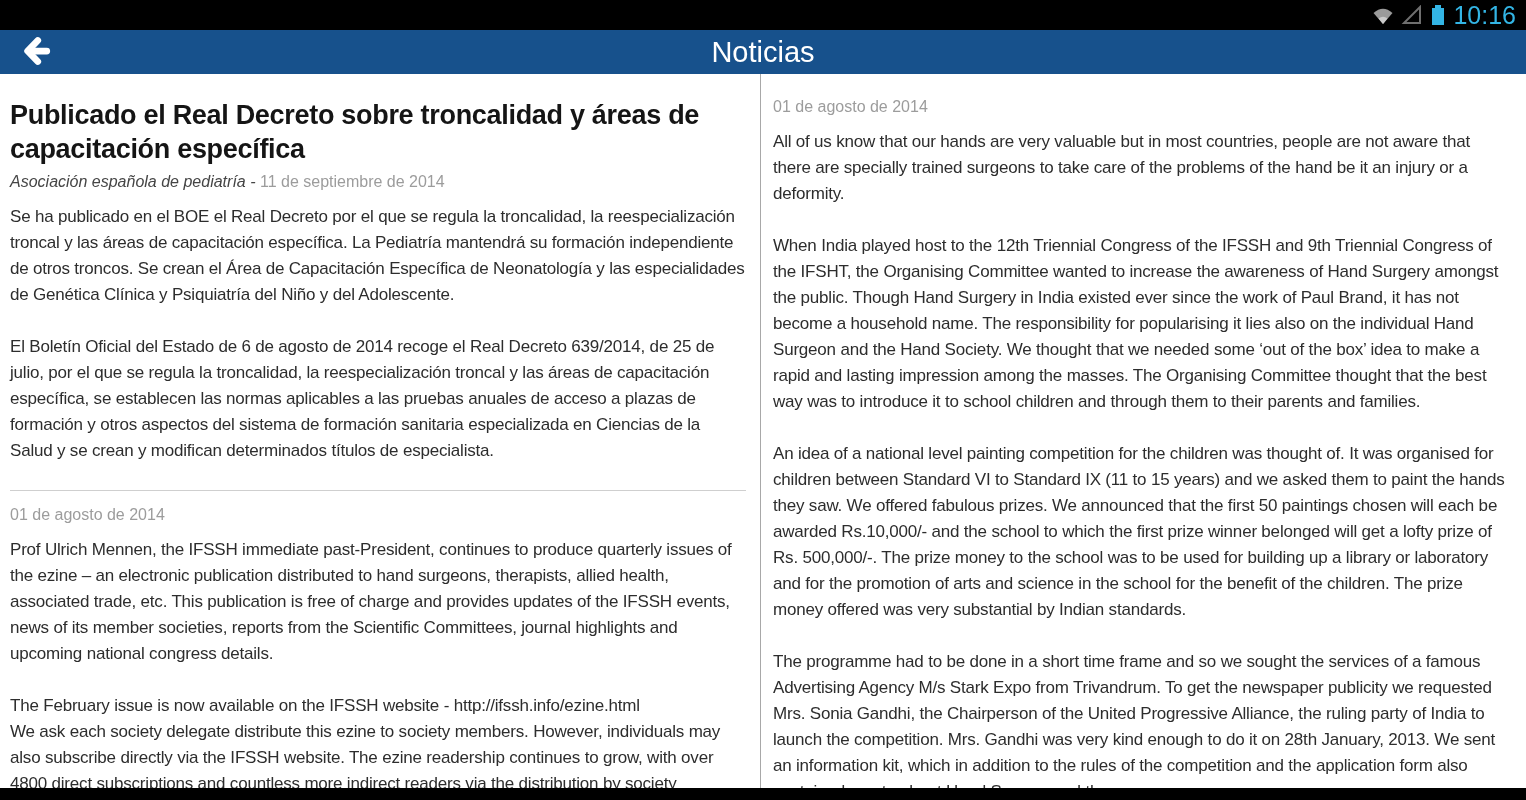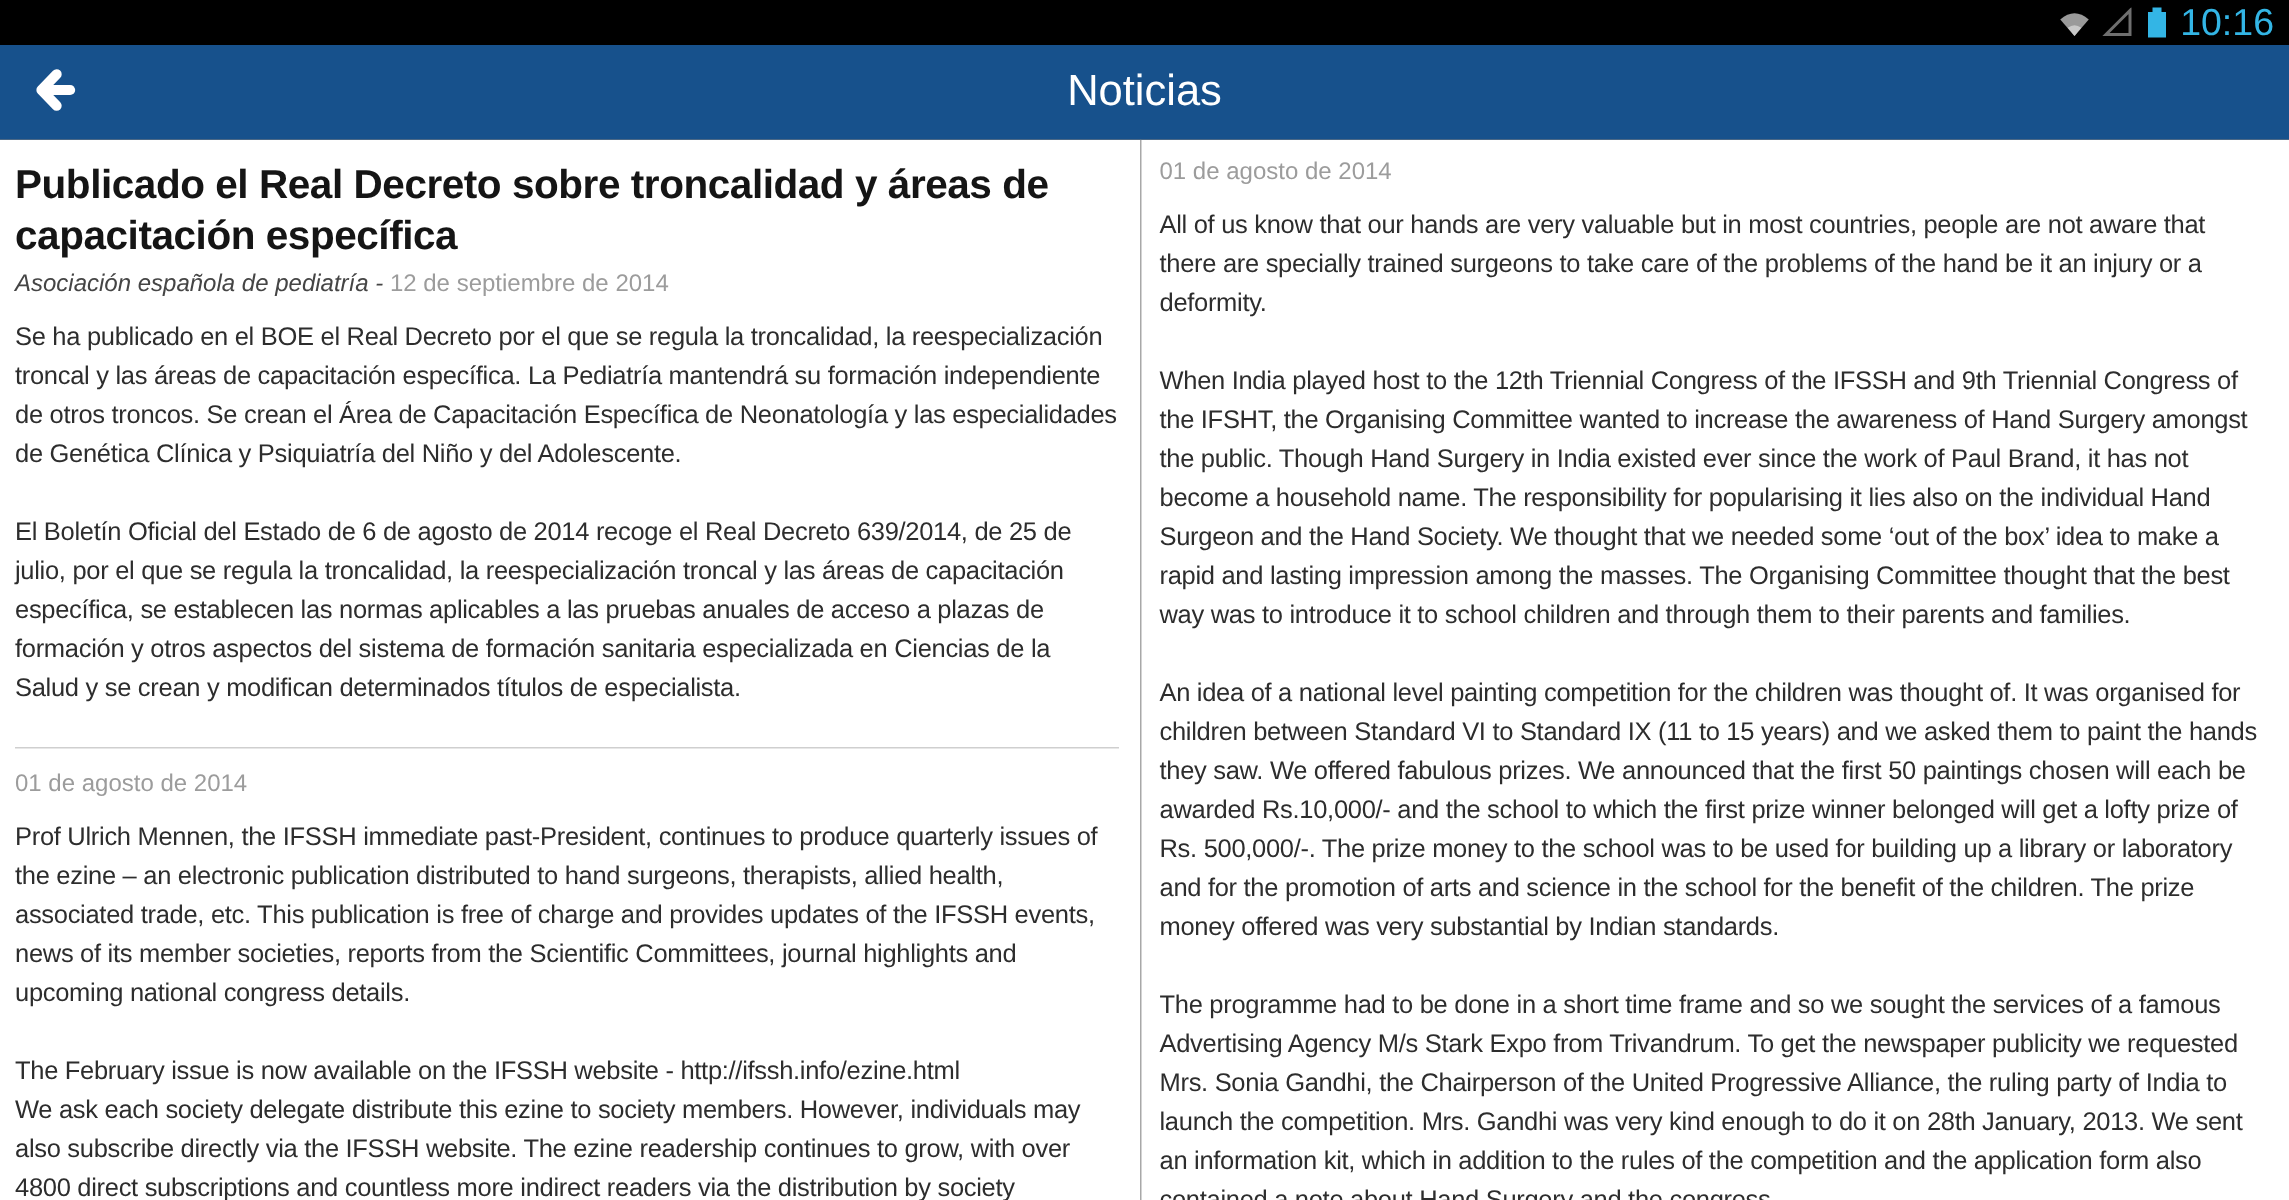--- a/index.html
+++ b/index.html
@@ -10,32 +10,32 @@
   }
   *{box-sizing:border-box}
   html,body{margin:0;padding:0;width:1526px;height:800px;overflow:hidden;
     font-family:"Liberation Sans","DejaVu Sans",sans-serif;background:var(--status_bar_bg);}
   
   .status-bar{height:30px;background:var(--status_bar_bg);display:flex;
     justify-content:flex-end;align-items:center;gap:7px;padding:0 10px;}
   .status-bar svg{display:block}
   .status-time{color:var(--holo_blue);font-size:25px;line-height:30px;letter-spacing:0px;}
   
-  .app-bar{height:63px;background:var(--header_bg);position:relative;
+  .app-bar{height:44px;background:var(--header_bg);position:relative;
     display:flex;align-items:center;padding:0 10px;}
   .back-button{width:48px;height:48px;display:flex;align-items:center;justify-content:center;
     background:transparent;border:none;cursor:pointer;}
   .app-title{position:absolute;left:0;right:0;text-align:center;color:var(--header_text);
     font-size:29px;font-weight:400;pointer-events:none;}
   
   .content{display:flex;height:714px;background:var(--content_bg);overflow:hidden;}
   .col{overflow:hidden;height:100%;}
   .col-left{width:761px;padding:0 14px 0 10px;border-right:1px solid var(--divider_v);}
   .col-right{flex:1;padding:0 14px 0 12px;}
-  .article{padding:13px 0 0;}
+  .article{padding:13px 0 0;margin-top:11px;}
   .article + .article{border-top:1px solid var(--divider_h);margin-top:2px;padding-top:15px;}
   .article-title{font-size:27px;line-height:34px;font-weight:700;color:var(--title_text);
     margin:0 0 7px;letter-spacing:-0.3px;}
   .article-byline{font-size:16px;color:var(--date_text);margin:0 0 13px;}
   .article-source{color:var(--source_text);font-style:italic;}
   .article-paragraphs p{margin:0 0 26px;font-size:17px;line-height:26px;
     color:var(--body_text);white-space:pre-line;letter-spacing:-0.2px;}
 </style>
 </head>
 <body>
@@ -70,21 +70,21 @@
       </svg>
     </span>
   </button>
   <div class="app-title">Noticias</div>
 </div>
 
 <div class="content">
   <div class="col col-left">
   <article class="article">
     <h2 class="article-title">Publicado el Real Decreto sobre troncalidad y áreas de capacitación específica</h2>
-    <div class="article-byline"><span class="article-source">Asociación española de pediatría - </span><span class="article-date">12 de septiembre de 2014</span></div>
+    <div class="article-byline"><span class="article-source">Asociación española de pediatría - </span><span class="article-date">11 de septiembre de 2014</span></div>
     <div class="article-paragraphs">
           <p>Se ha publicado en el BOE el Real Decreto por el que se regula la troncalidad, la reespecialización troncal y las áreas de capacitación específica. La Pediatría mantendrá su formación independiente de otros troncos. Se crean el Área de Capacitación Específica de Neonatología y las especialidades de Genética Clínica y Psiquiatría del Niño y del Adolescente.</p>
           <p>El Boletín Oficial del Estado de 6 de agosto de 2014 recoge el Real Decreto 639/2014, de 25 de julio, por el que se regula la troncalidad, la reespecialización troncal y las áreas de capacitación específica, se establecen las normas aplicables a las pruebas anuales de acceso a plazas de formación y otros aspectos del sistema de formación sanitaria especializada en Ciencias de la Salud y se crean y modifican determinados títulos de especialista.</p>
         </div>
   </article>
 
   <article class="article">
     <div class="article-byline"><span class="article-date">01 de agosto de 2014</span></div>
     <div class="article-paragraphs">
           <p>Prof Ulrich Mennen, the IFSSH immediate past-President, continues to produce quarterly issues of the ezine – an electronic publication distributed to hand surgeons, therapists, allied health, associated trade, etc. This publication is free of charge and provides updates of the IFSSH events, news of its member societies, reports from the Scientific Committees, journal highlights and upcoming national congress details.</p>

